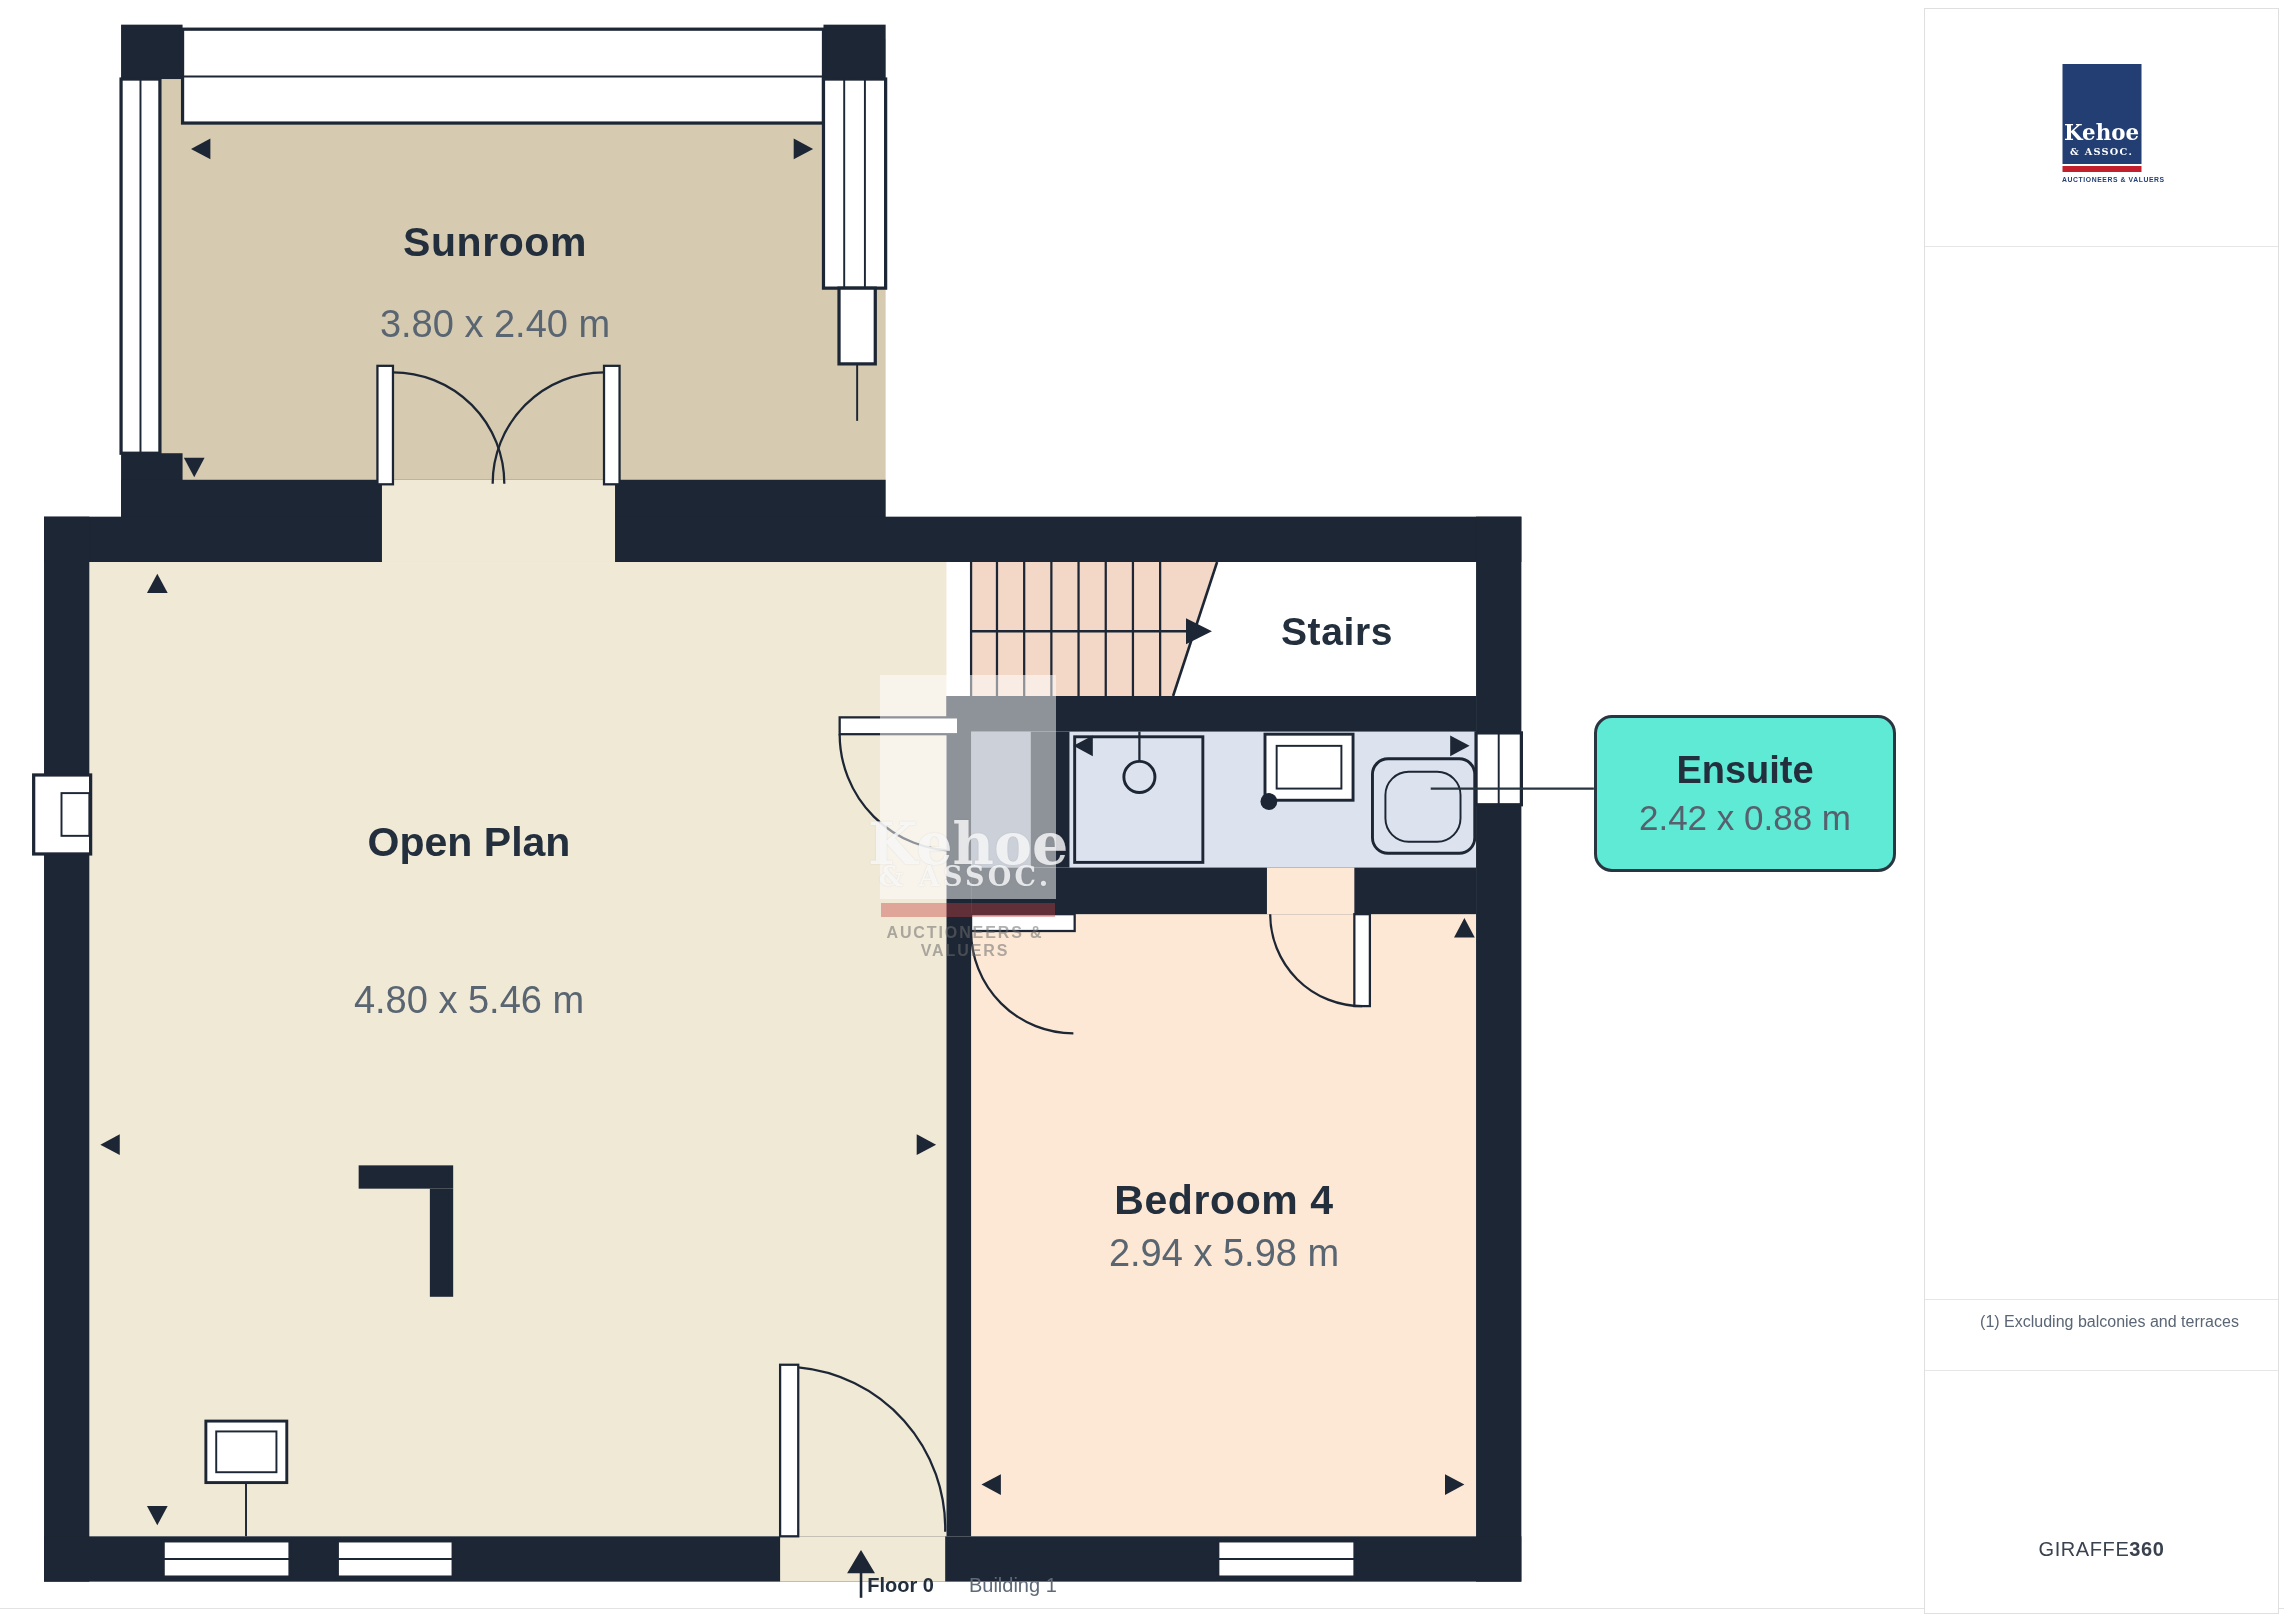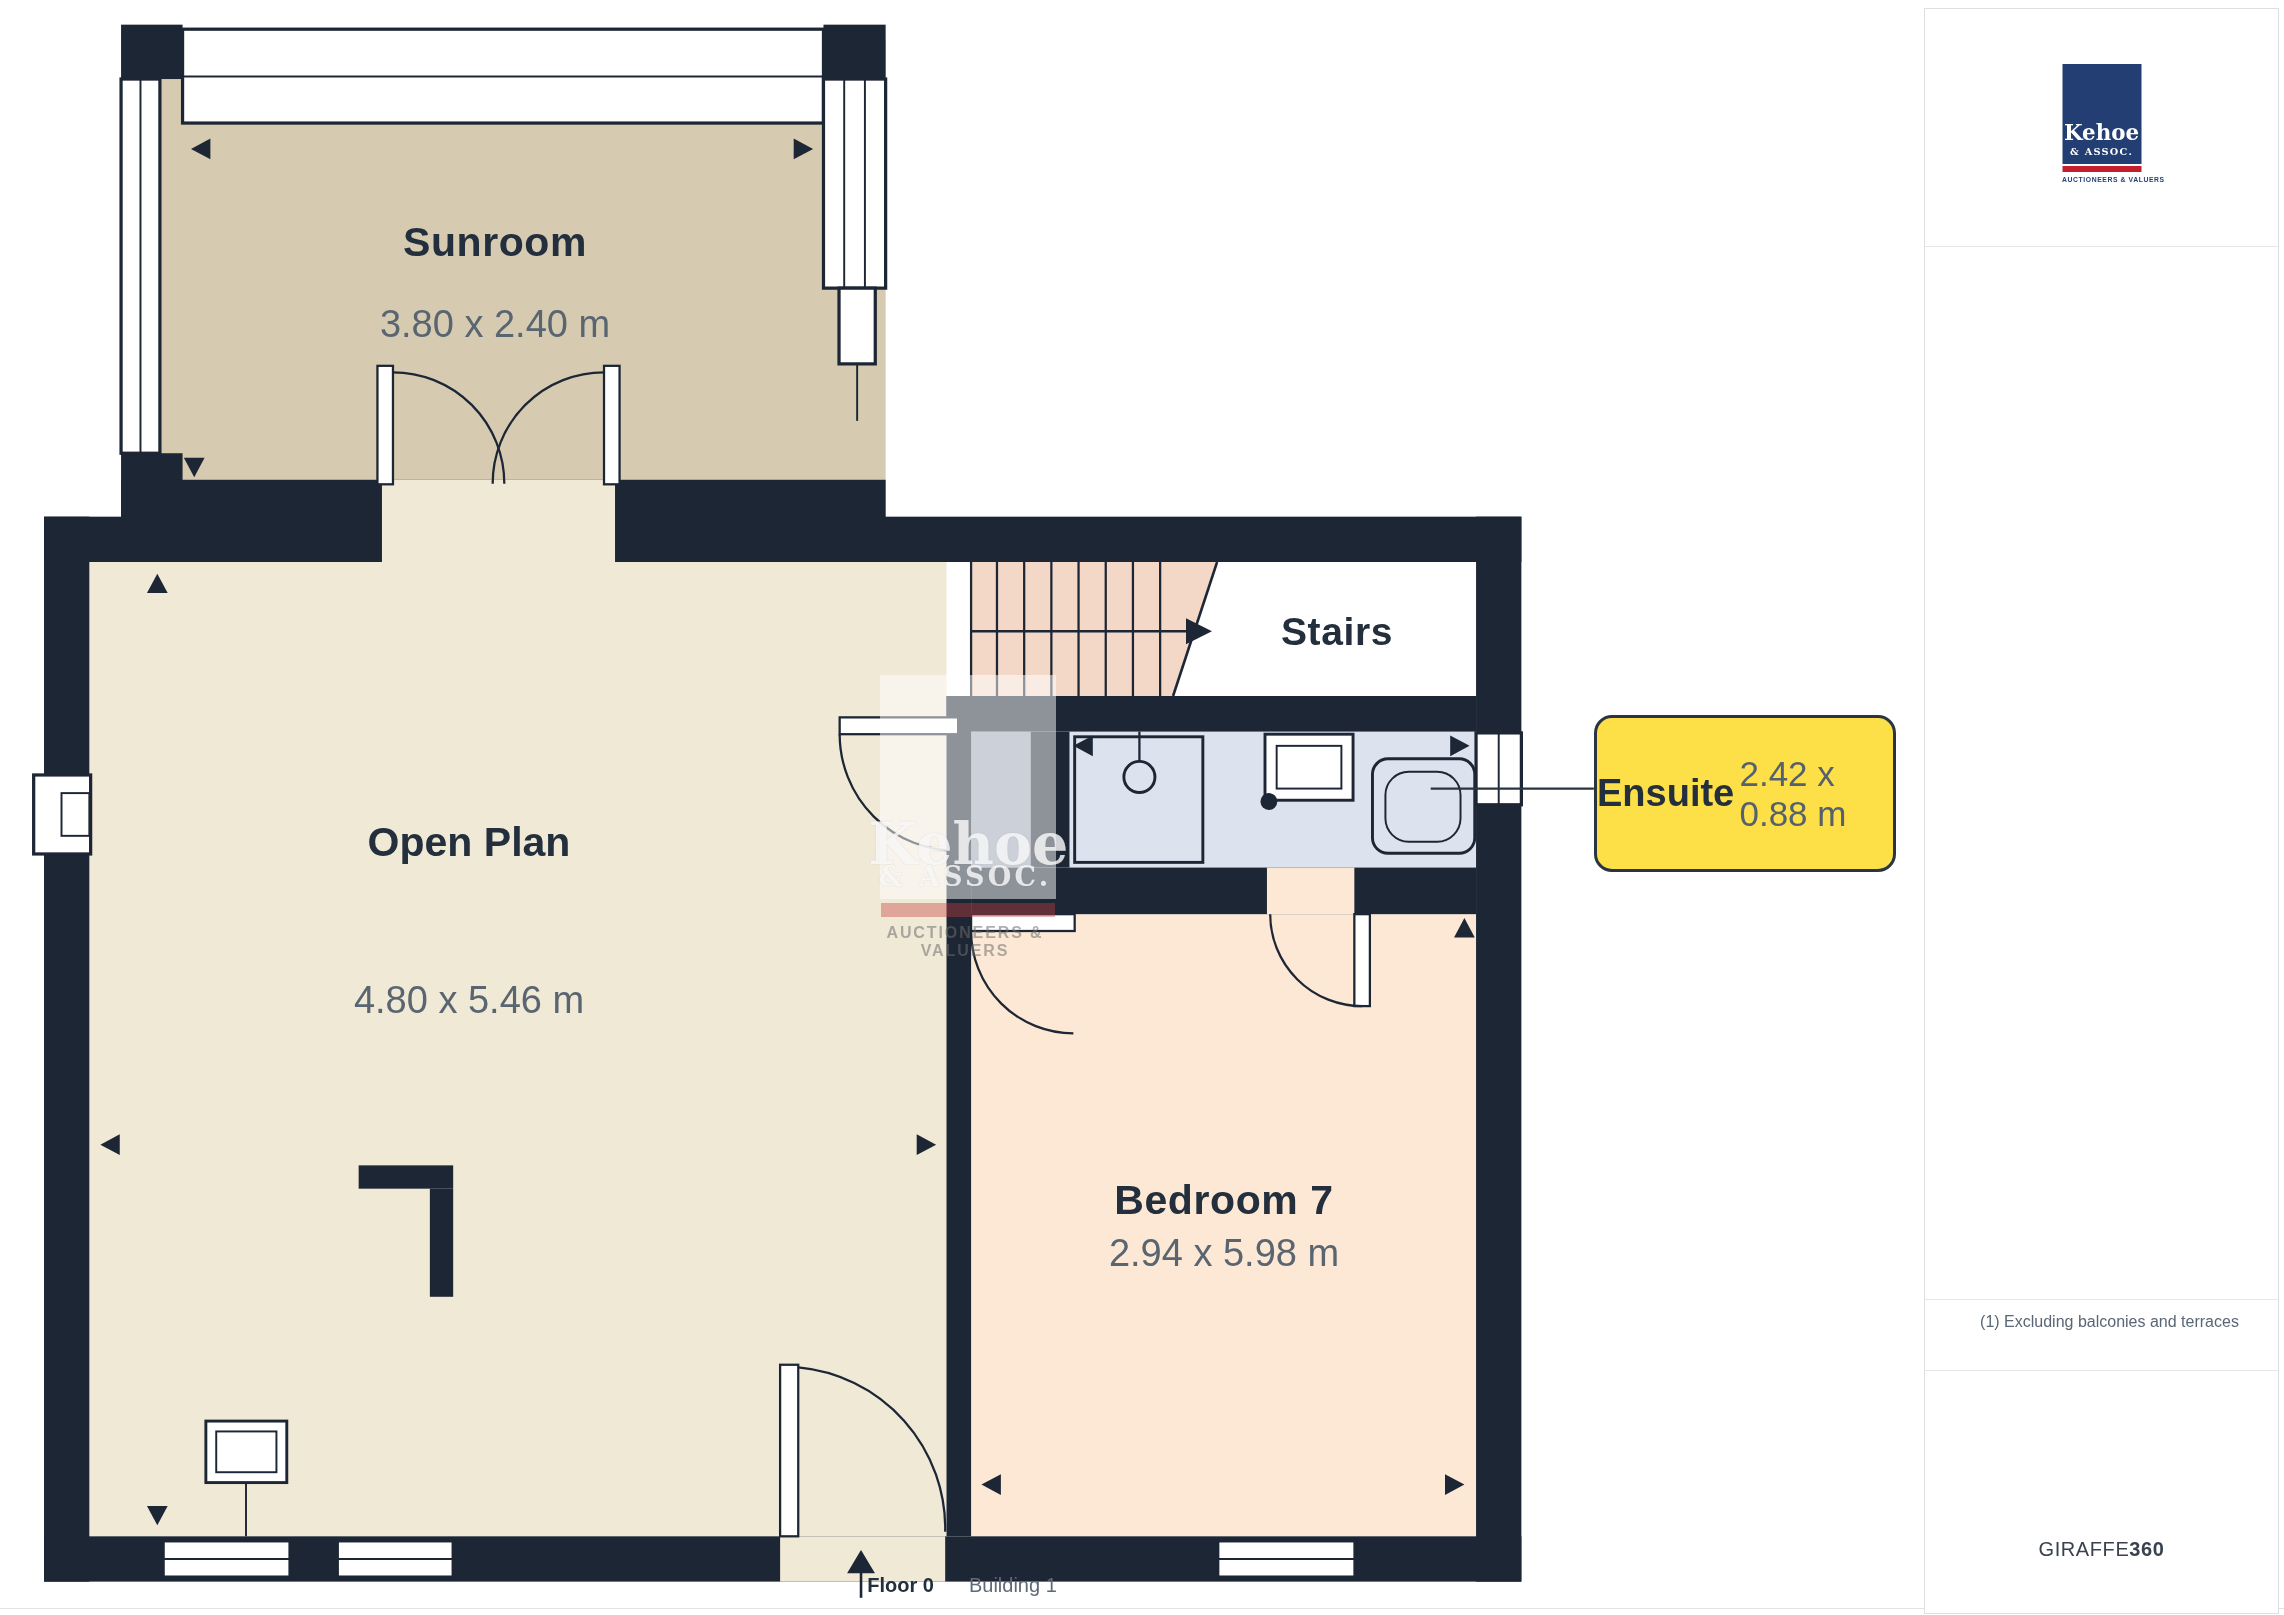--- a/index.html
+++ b/index.html
@@ -4,23 +4,23 @@
 <style>
   html,body{margin:0;padding:0;background:#fff;}
   #stage{position:relative;width:2284px;height:1616px;background:#ffffff;overflow:hidden;
          font-family:"Liberation Sans",sans-serif;}
   svg{position:absolute;left:0;top:0;}
   .lbl{position:absolute;transform:translateX(-50%);white-space:nowrap;text-align:right;}
   .room-name{font-weight:bold;font-size:41px;color:#232f3d;letter-spacing:0.6px;}
   .room-dims{font-size:38px;color:#5a6572;}
   .op-name{font-size:41px;font-weight:bold;color:#232f3d;line-height:62px;}
   
-  #callout{position:absolute;left:1594px;top:715px;width:302px;height:157px;background:#fde047;
+  #callout{position:absolute;left:1594px;top:715px;width:302px;height:157px;background:#5eead4;
            border:3.2px solid #2a3542;border-radius:18px;box-sizing:border-box;
-           display:flex;flex-direction:row;align-items:center;justify-content:center;gap:5.2px;}
+           display:flex;flex-direction:column;align-items:center;justify-content:center;gap:5.2px;}
   #callout .t{font-size:38px;font-weight:bold;color:#232f3d;}
   #callout .d{font-size:35px;color:#57616e;}
   
   #wm{position:absolute;left:868px;top:675px;width:194px;height:278px;pointer-events:none;}
   #wm .sq{position:absolute;left:11.7px;top:0;width:176px;height:224px;background:rgba(255,255,255,.5);}
   #wm .k{position:absolute;left:0;top:135px;width:194px;text-align:center;
          font-family:"DejaVu Serif",serif;font-weight:bold;font-size:57px;
          color:rgba(255,255,255,.78);text-shadow:0 0 1.3px rgba(120,120,120,.25);}
   #wm .a{position:absolute;left:0;top:186px;width:194px;text-align:center;
          font-family:"DejaVu Serif",serif;font-weight:bold;font-size:27px;letter-spacing:3.2px;
@@ -196,21 +196,21 @@
   </svg>
 
   <div class="lbl room-name" style="left:495px;top:219px;">Sunroom</div>
   <div class="lbl room-dims" style="left:495px;top:303px;">3.80 x 2.40 m</div>
 
   <div class="lbl op-name" style="left:469px;top:811px;">Open Plan</div>
   <div class="lbl room-dims" style="left:469px;top:979px;">4.80 x 5.46 m</div>
 
   <div class="lbl room-name" style="left:1337px;top:610px;font-size:39px;">Stairs</div>
 
-  <div class="lbl room-name" style="left:1224px;top:1177px;">Bedroom 7</div>
+  <div class="lbl room-name" style="left:1224px;top:1177px;">Bedroom 4</div>
   <div class="lbl room-dims" style="left:1224px;top:1232px;">2.94 x 5.98 m</div>
 
   <div id="callout">
     <div class="t">Ensuite</div>
     <div class="d">2.42 x 0.88 m</div>
   </div>
 
   <div id="wm">
     <div class="sq"></div>
     <div class="k">Kehoe</div>

